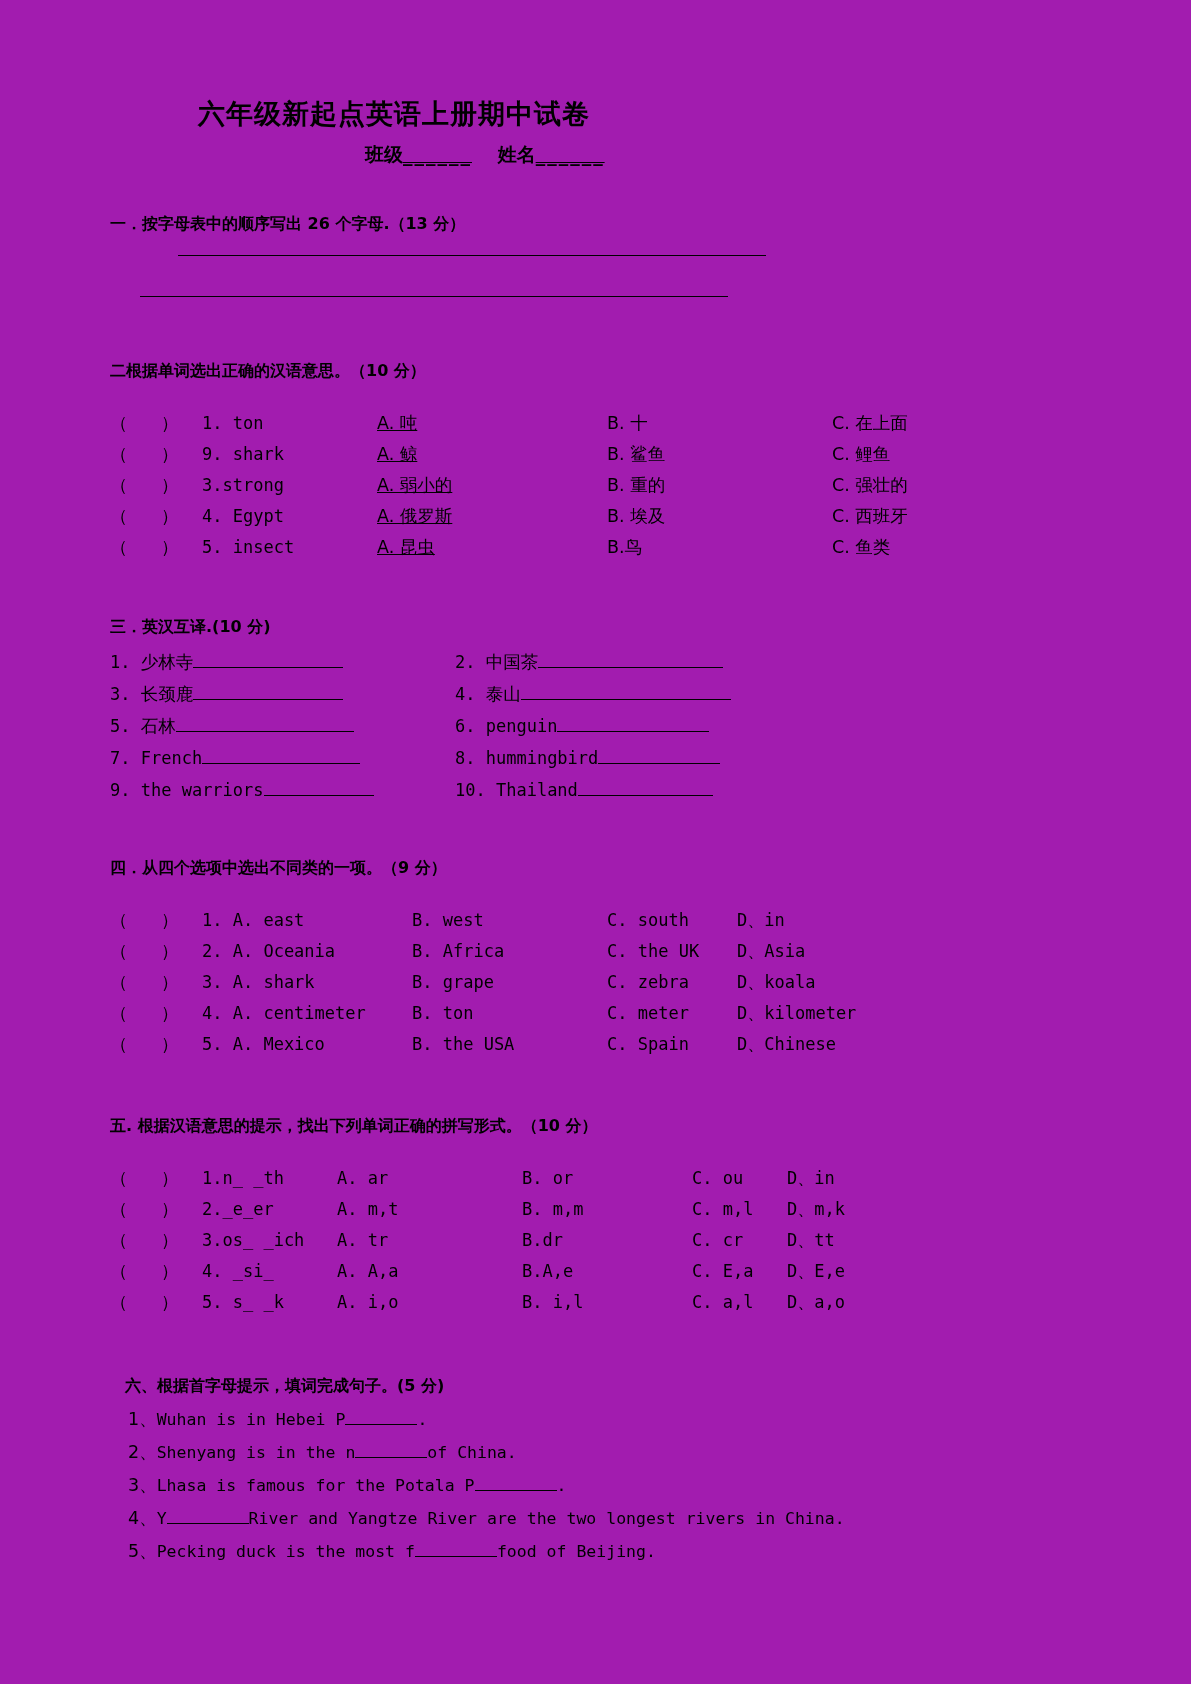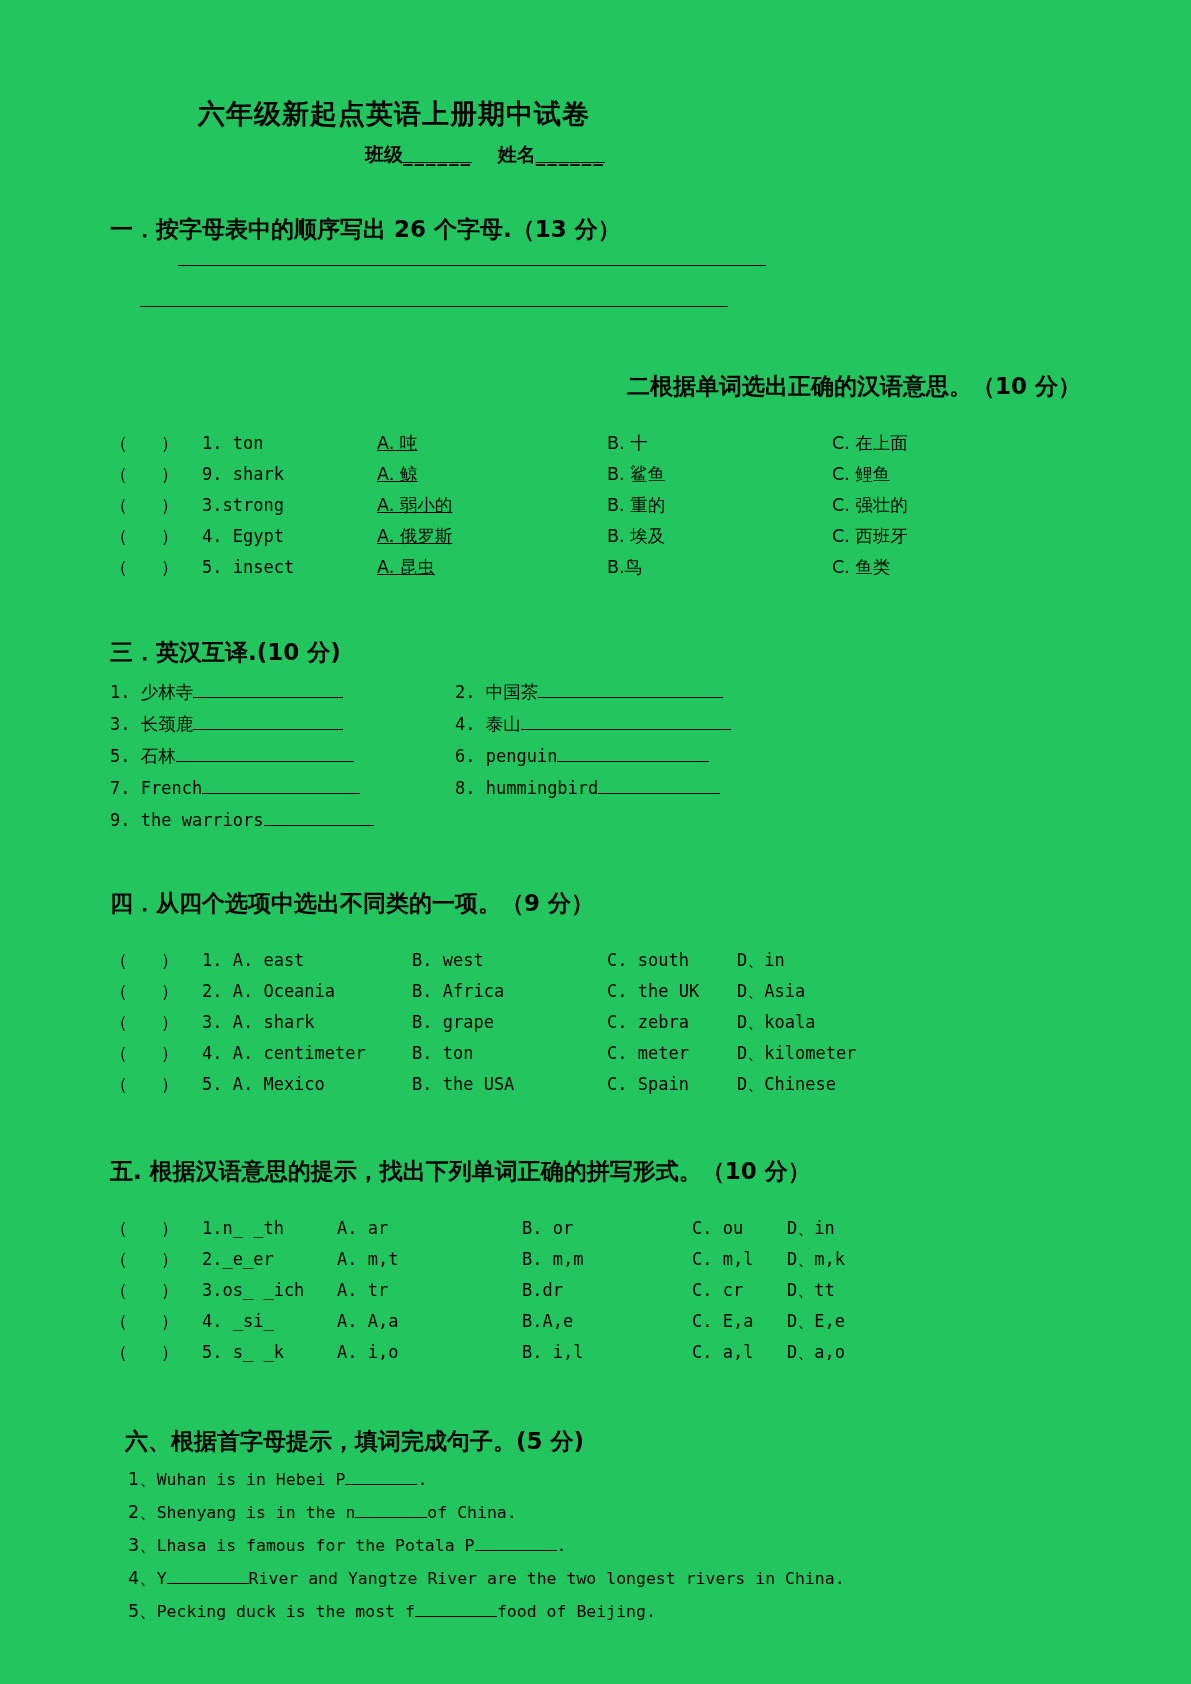--- a/index.html
+++ b/index.html
@@ -9,21 +9,21 @@
   }
   body {
     font-family: "Liberation Serif", "DejaVu Serif", serif;
     color: #000000;
   }
   .page {
     position: relative;
     width: 1191px;
     height: 1684px;
     margin: 0 auto;
-    background: #22c55e;
+    background: #a21caf;
     overflow: hidden;
     box-sizing: border-box;
     padding: 0 110px;
   }
 
   
   .title-block { padding-top: 96px; }
   .doc-title {
     font-family: "DejaVu Sans", "Liberation Sans", sans-serif;
     font-weight: bold;
@@ -37,26 +37,26 @@
     font-size: 19px;
     margin: 0 0 0 255px;
     white-space: pre;
   }
   .blank-ul { text-decoration: underline; letter-spacing: 2px; }
 
   
   .sec-head {
     font-family: "DejaVu Sans", "Liberation Sans", sans-serif;
     font-weight: bold;
-    font-size: 23px;
+    font-size: 16px;
     margin: 0;
     white-space: pre;
   }
   .s1-head { margin-top: 46px; }
-  .s2-head { margin-top: 64px; text-align: right; }
+  .s2-head { margin-top: 64px; }
   .s3-head { margin-top: 54px; }
   .s4-head { margin-top: 52px; }
   .s5-head { margin-top: 56px; }
   .s6-head { margin-top: 58px; margin-left: 15px; }
 
   
   .writelines { margin-top: 20px; }
   .wl {
     border-bottom: 1.6px solid #000;
     height: 0;
@@ -167,20 +167,21 @@
   <div class="tr-grid" id="s3-grid">
       <div class="tr-item"><span class="tr-num">1. </span><span class="tr-word cnw">少林寺</span><span class="tr-line" style="width: 150px;"></span></div>
       <div class="tr-item"><span class="tr-num">2. </span><span class="tr-word cnw">中国茶</span><span class="tr-line" style="width: 185px;"></span></div>
       <div class="tr-item"><span class="tr-num">3. </span><span class="tr-word cnw">长颈鹿</span><span class="tr-line" style="width: 150px;"></span></div>
       <div class="tr-item"><span class="tr-num">4. </span><span class="tr-word cnw">泰山</span><span class="tr-line" style="width: 210px;"></span></div>
       <div class="tr-item"><span class="tr-num">5. </span><span class="tr-word cnw">石林</span><span class="tr-line" style="width: 178px;"></span></div>
       <div class="tr-item"><span class="tr-num">6. </span><span class="tr-word">penguin</span><span class="tr-line" style="width: 152px;"></span></div>
       <div class="tr-item"><span class="tr-num">7. </span><span class="tr-word">French</span><span class="tr-line" style="width: 158px;"></span></div>
       <div class="tr-item"><span class="tr-num">8. </span><span class="tr-word">hummingbird</span><span class="tr-line" style="width: 122px;"></span></div>
       <div class="tr-item"><span class="tr-num">9. </span><span class="tr-word">the warriors</span><span class="tr-line" style="width: 110px;"></span></div>
+      <div class="tr-item"><span class="tr-num">10. </span><span class="tr-word">Thailand</span><span class="tr-line" style="width: 135px;"></span></div>
     </div>
 
   <h2 class="sec-head s4-head">四．从四个选项中选出不同类的一项。（9 分）</h2>
   <div class="choice-list s4" id="s4-list">
       <div class="choice-row"><span class="paren ch-cn">（      ）</span><span class="stem">1. A. east</span><span class="opt oa">B. west</span><span class="opt ob">C. south</span><span class="opt oc">D、in</span></div>
       <div class="choice-row"><span class="paren ch-cn">（      ）</span><span class="stem">2. A. Oceania</span><span class="opt oa">B. Africa</span><span class="opt ob">C. the UK</span><span class="opt oc">D、Asia</span></div>
       <div class="choice-row"><span class="paren ch-cn">（      ）</span><span class="stem">3. A. shark</span><span class="opt oa">B. grape</span><span class="opt ob">C. zebra</span><span class="opt oc">D、koala</span></div>
       <div class="choice-row"><span class="paren ch-cn">（      ）</span><span class="stem">4. A. centimeter</span><span class="opt oa">B. ton</span><span class="opt ob">C. meter</span><span class="opt oc">D、kilometer</span></div>
       <div class="choice-row"><span class="paren ch-cn">（      ）</span><span class="stem">5. A. Mexico</span><span class="opt oa">B. the USA</span><span class="opt ob">C. Spain</span><span class="opt oc">D、Chinese</span></div>
     </div>

